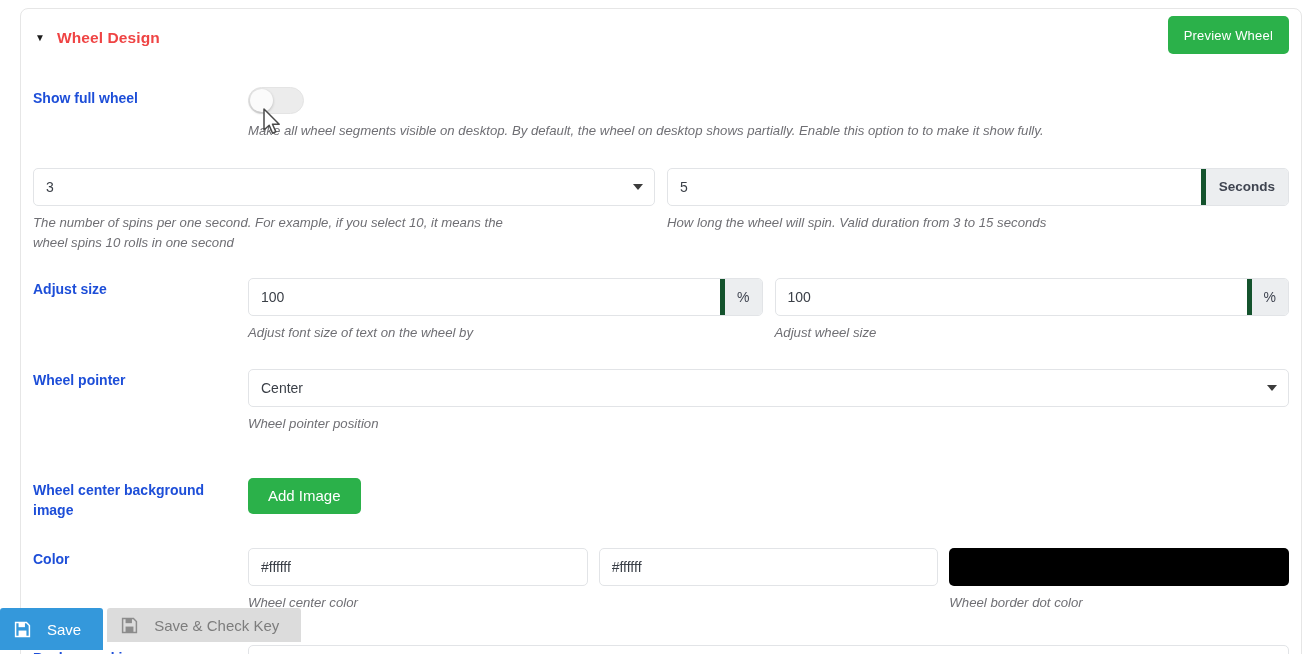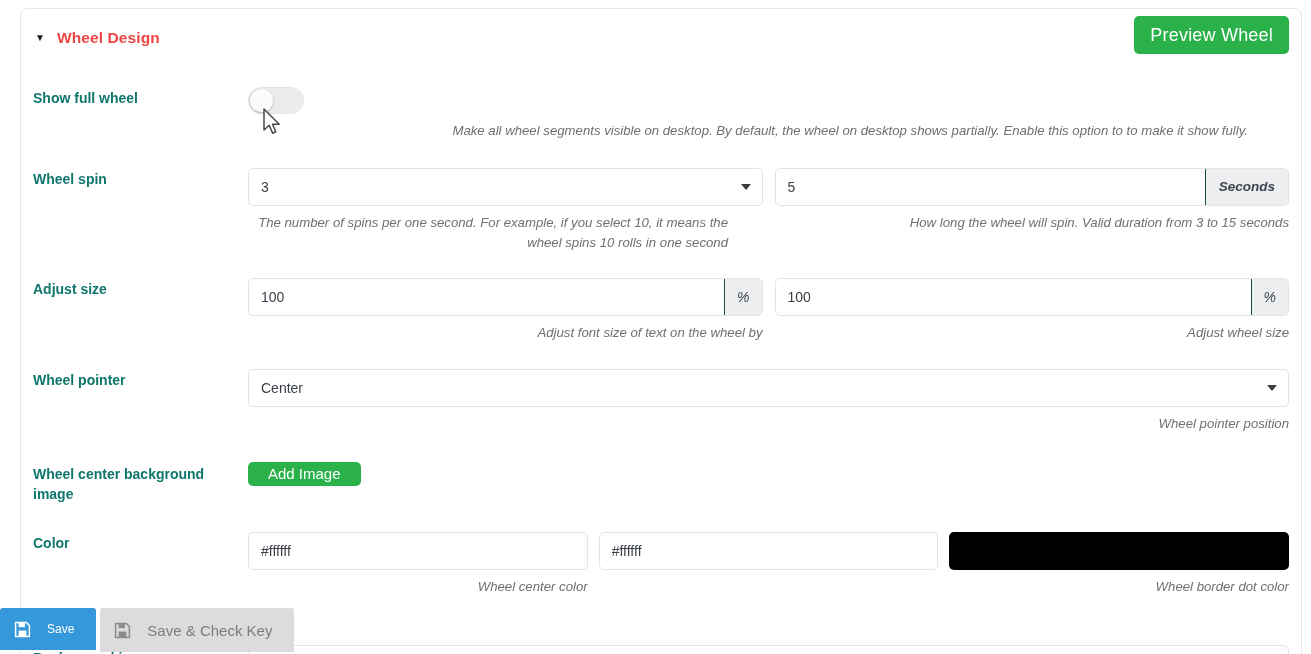--- a/index.html
+++ b/index.html
@@ -59,21 +59,21 @@
   .preview-btn {
     position: absolute;
     right: 12px;
     top: 7px;
     background: #2bb14a;
     color: #ffffff;
     border: none;
     border-radius: 5px;
     padding: 0 16px;
     height: 38px;
-    font-size: 18px;
+    font-size: 13px;
     font-family: "Liberation Sans", sans-serif;
     cursor: pointer;
     letter-spacing: .2px;
     text-align: center;
   }
 
   
   .form-body {
     padding: 0 0 0 0;
   }
@@ -81,41 +81,40 @@
     display: flex;
     align-items: flex-start;
     padding: 0 12px;
     position: relative;
   }
   .row-label {
     width: 215px;
     flex: 0 0 215px;
     font-size: 14px;
     font-weight: bold;
-    color: #0f766e;
+    color: #1d4ed8;
     line-height: 1.35;
     padding-top: 2px;
   }
   .row-fields {
     flex: 1 1 auto;
     display: flex;
     gap: 12px;
   }
   .field {
     flex: 1 1 0;
     min-width: 0;
   }
   .help {
     font-size: 13.2px;
     font-style: italic;
     color: #6f6f74;
     line-height: 1.5;
     margin-top: 7px;
     max-width: 100%;
-    text-align: right;
   }
 
   
   .input-wrap {
     display: flex;
     width: 100%;
     height: 38px;
     border: 1px solid #e2e4e7;
     border-radius: 5px;
     background: #ffffff;
@@ -136,22 +135,21 @@
   .addon {
     flex: 0 0 auto;
     background: #eceef0;
     color: #3f4450;
     font-size: 13.5px;
     font-weight: bold;
     display: flex;
     align-items: center;
     justify-content: center;
     padding: 0 13px;
-    border-left: 1px solid #14532d;
-    font-style: italic;
+    border-left: 5px solid #14532d;
   }
   .addon.pct { font-weight: normal; padding: 0 12px; font-size: 14px; }
 
   .select-wrap {
     position: relative;
     width: 100%;
     height: 38px;
     border: 1px solid #e2e4e7;
     border-radius: 5px;
     background: #ffffff;
@@ -181,21 +179,21 @@
     border-radius: 5px;
     border: 1px solid rgba(0,0,0,.15);
     cursor: pointer;
   }
 
   .green-btn {
     background: #2bb14a;
     color: #ffffff;
     border: none;
     border-radius: 5px;
-    height: 24px;
+    height: 36px;
     padding: 0 20px;
     font-size: 15px;
     font-family: "Liberation Sans", sans-serif;
     cursor: pointer;
   }
 
   
   .switch {
     width: 56px;
     height: 27px;
@@ -225,34 +223,34 @@
   }
   .save-btn {
     background: #3498db;
     color: #ffffff;
     border: none;
     display: flex;
     align-items: center;
     gap: 16px;
     padding: 0 22px 0 14px;
     height: 42px;
-    font-size: 12px;
+    font-size: 15px;
     font-family: "Liberation Sans", sans-serif;
     cursor: pointer;
     border-radius: 3px 3px 0 0;
   }
   .save-check-btn {
     background: #dcdcdc;
     color: #7d7d7d;
     border: none;
     display: flex;
     align-items: center;
     gap: 16px;
     padding: 0 22px 0 14px;
-    height: 44px;
+    height: 34px;
     font-size: 15px;
     font-family: "Liberation Sans", sans-serif;
     cursor: pointer;
     border-radius: 3px 3px 0 0;
     margin-left: 4px;
   }
   .floppy { width: 17px; height: 17px; display: block; }
 
   
   .bottom-row {
@@ -297,21 +295,20 @@
           <div class="field" style="flex:1 1 100%;">
             <div class="switch">
               <div class="knob"></div>
             </div>
             <div class="help" style="max-width:1000px;">Make all wheel segments visible on desktop. By default, the wheel on desktop shows partially. Enable this option to to make it show fully.</div>
           </div>
         </div>
       </div>
 
       <div class="row" style="margin-top: 27px;">
-        <div class="row-label">Wheel spin</div>
         <div class="row-fields">
           <div class="field">
             <div class="select-wrap">
               <span class="sel-value">3</span>
               <span class="select-caret"></span>
             </div>
             <div class="help" style="max-width:480px;">The number of spins per one second. For example, if you select 10, it means the wheel spins 10 rolls in one second</div>
           </div>
           <div class="field">
             <div class="input-wrap">
@@ -349,21 +346,21 @@
           <div class="field">
             <div class="select-wrap">
               <span class="sel-value">Center</span>
               <span class="select-caret"></span>
             </div>
             <div class="help">Wheel pointer position</div>
           </div>
         </div>
       </div>
 
-      <div class="row" style="margin-top: 28px;">
+      <div class="row" style="margin-top: 44px;">
         <div class="row-label" style="line-height:1.45;">Wheel center background image</div>
         <div class="row-fields">
           <div class="field" style="flex:1 1 100%;">
             <button class="green-btn">Add Image</button>
           </div>
         </div>
       </div>
 
       <div class="row" style="margin-top: 27px;">
         <div class="row-label">Color</div>

